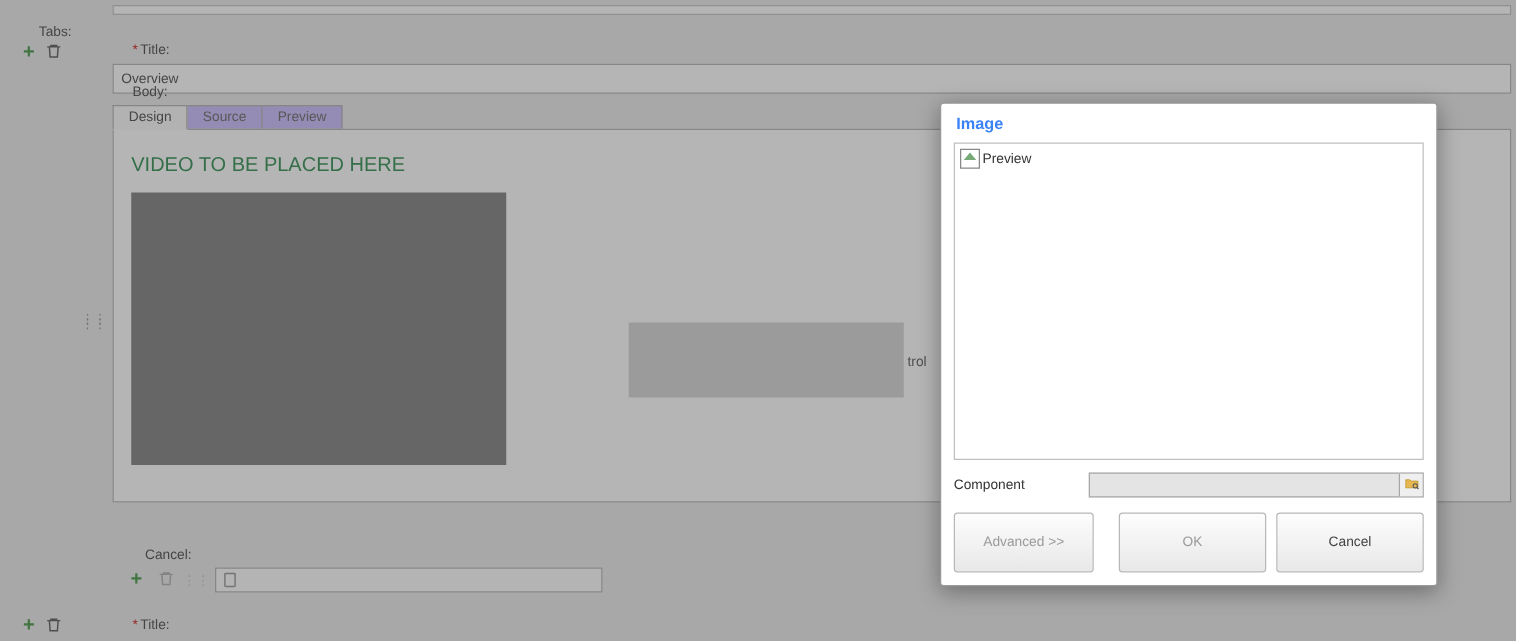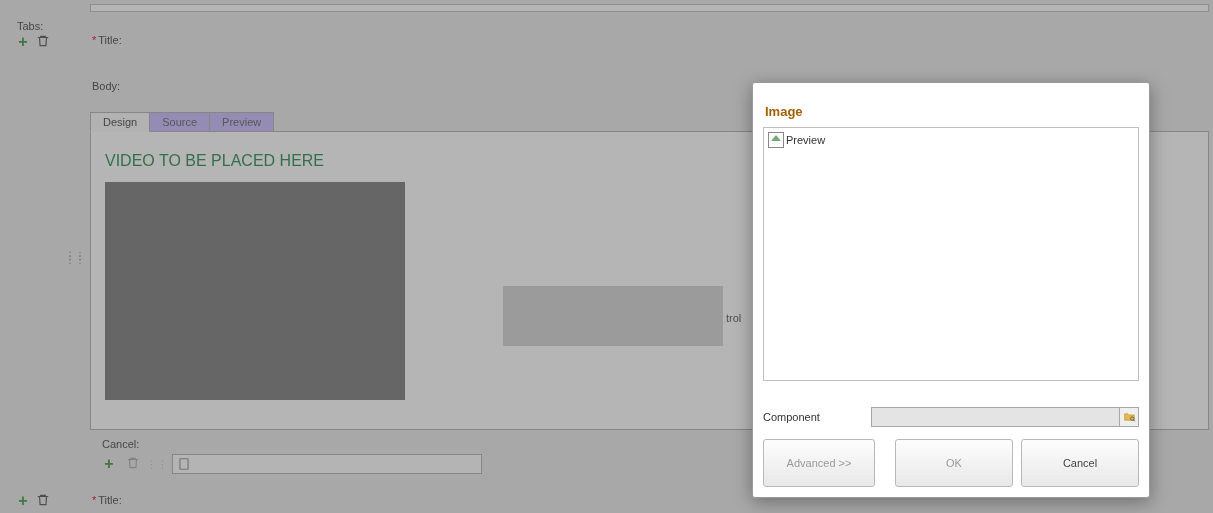--- a/index.html
+++ b/index.html
@@ -1,56 +1,56 @@
 <!DOCTYPE html>
 <html><head>
 <meta charset="utf-8">
 <style>
   html,body{margin:0;padding:0;width:1213px;height:513px;font-family:Tahoma,Arial,sans-serif;font-size:11px;color:#333;background:#e8e8e8;overflow:hidden;position:relative}
   .dim-overlay{position:absolute;inset:0;background:rgba(90,90,90,0.45);z-index:50;pointer-events:none}
   .bg{position:absolute;inset:0;padding:0 0 0 0}
   .required{color:#c00;margin-right:2px}
-  .label{color:#333;display:inline-block;margin:2px 2px}
+  .label{color:#333;display:inline-block;margin:2px 16px}
   .topbar{position:absolute;left:90px;top:4px;right:4px;height:6px;background:#fff;border:1px solid #bbb}
   .tabs-label{position:absolute;left:15px;top:18px}
   .tabs-btns{position:absolute;left:15px;top:34px;display:flex;gap:4px}
   .icon-btn{width:16px;height:16px;display:flex;align-items:center;justify-content:center;cursor:pointer}
   .plus{color:#2e8b2e;font-size:16px;font-weight:bold;line-height:14px}
   .trash{color:#555}
   .trash svg{width:14px;height:14px}
   .drag-handle{position:absolute;left:65px;top:254px;color:#888;font-size:10px;line-height:4px}
   .title-area{position:absolute;left:90px;top:32px;right:4px}
   .input-line{margin-top:3px;background:#fff;border:1px solid #aaa;height:18px;padding:2px 6px;line-height:18px;color:#333}
-  .body-area{position:absolute;left:90px;top:78px;right:4px}
-  .tabstrip{display:flex;margin-top:18px}
+  .body-area{position:absolute;left:90px;top:66px;right:4px}
+  .tabstrip{display:flex;margin-top:2px}
   .tabbtn{padding:3px 12px;border:1px solid #aaa;background:#c4b5fd;color:#555;cursor:pointer;margin-right:-1px}
   .tabbtn.active{background:#f9f9f9;color:#333;border-bottom:1px solid #f9f9f9;position:relative;z-index:2}
   .design-surface{border:1px solid #aaa;border-top:1px solid #aaa;background:#fff;height:297px;margin-top:-1px;position:relative}
   .placeholder-text{position:absolute;left:14px;top:20px;font-family:Verdana,Geneva,sans-serif;font-size:16px;color:#15803d}
   .video-box{position:absolute;left:14px;top:50px;width:300px;height:218px;background:#707070}
   .grey-block{position:absolute;left:412px;top:154px;width:220px;height:60px;background:#cfcfcf}
   .trol{position:absolute;left:635px;top:180px;color:#444}
   .items-area{position:absolute;left:100px;top:436px;right:4px}
   .items-row{display:flex;align-items:center;gap:6px;margin-top:2px}
   .mini{width:16px;height:16px;display:flex;align-items:center;justify-content:center;border:1px solid transparent}
   .mini.enabled{cursor:pointer}
   .mini.disabled{opacity:.45}
   .item-input{flex:0 0 300px;height:18px;background:#fdfdfd;border:1px solid #aaa;display:flex;align-items:center;padding:0 4px}
   .item-icon{width:14px;height:14px;margin-right:4px;color:#888}
   .bottom-btns{position:absolute;left:15px;top:493px;display:flex;gap:4px}
   .title2{position:absolute;left:90px;top:492px}
 
   
   .dialog{position:absolute;left:752px;top:82px;width:376px;background:#fff;border:1px solid #9a9a9a;border-radius:3px;box-shadow:0 4px 18px rgba(0,0,0,.35);z-index:100;padding:8px 10px 10px 10px;font-size:11px;color:#333}
-  .dlg-title{color:#a16207;font-weight:bold;font-size:13px;margin:13px 2px 8px 2px}
+  .dlg-title{color:#3b82f6;font-weight:bold;font-size:13px;margin:0 2px 8px 2px}
   .preview-area{border:1px solid #bfbfbf;background:#fff;height:252px;position:relative}
   .broken{position:absolute;left:4px;top:4px;display:flex;align-items:center;gap:2px;color:#333}
   .broken-icon{width:14px;height:14px;border:1px solid #888;position:relative}
   .broken-icon::after{content:"";position:absolute;left:2px;top:2px;width:0;height:0;border-left:5px solid transparent;border-right:5px solid transparent;border-bottom:6px solid #7a7}
-  .comp-row{display:flex;align-items:center;gap:8px;margin-top:26px}
+  .comp-row{display:flex;align-items:center;gap:8px;margin-top:10px}
   .comp-label{flex:0 0 100px;color:#333}
   .comp-input{flex:1;height:18px;border:1px solid #a7a7a7;background:#e4e4e4;display:flex;align-items:center;position:relative}
   .comp-browse{width:18px;height:18px;border-left:1px solid #a7a7a7;display:flex;align-items:center;justify-content:center;margin-left:auto;cursor:pointer;background:#efefef}
   .folder svg{width:13px;height:13px}
   .dlg-btns{display:flex;gap:8px;margin-top:12px}
   .btn{flex:0 0 auto;min-width:90px;height:22px;border:1px solid #b8b8b8;border-radius:3px;background:linear-gradient(#fdfdfd,#e8e8e8);display:flex;align-items:center;justify-content:center;cursor:pointer;color:#444;font-size:11px;padding:12px 10px}
   .btn.disabled{color:#9a9a9a;cursor:default}
   .spacer{flex:1}
 </style>
 </head>
@@ -71,20 +71,21 @@
             <path d="M3 6h18M8 6V4h8v2M6 6l1 14h10l1-14"></path>
           </svg>
       </span>
     </div>
   </div>
 
   <div class="drag-handle">⋮⋮<br>⋮⋮</div>
 
   <div class="title-area">
     <div class="label"><span class="required">*</span><span>Title:</span></div>
+    <div class="input-line">Overview</div>
   </div>
 
   <div class="body-area">
     <div class="label">Body:</div>
     <div class="tabstrip">
       <div class="tabbtn active">Design</div>
       <div class="tabbtn">Source</div>
       <div class="tabbtn">Preview</div>
     </div>
     <div class="design-surface">

